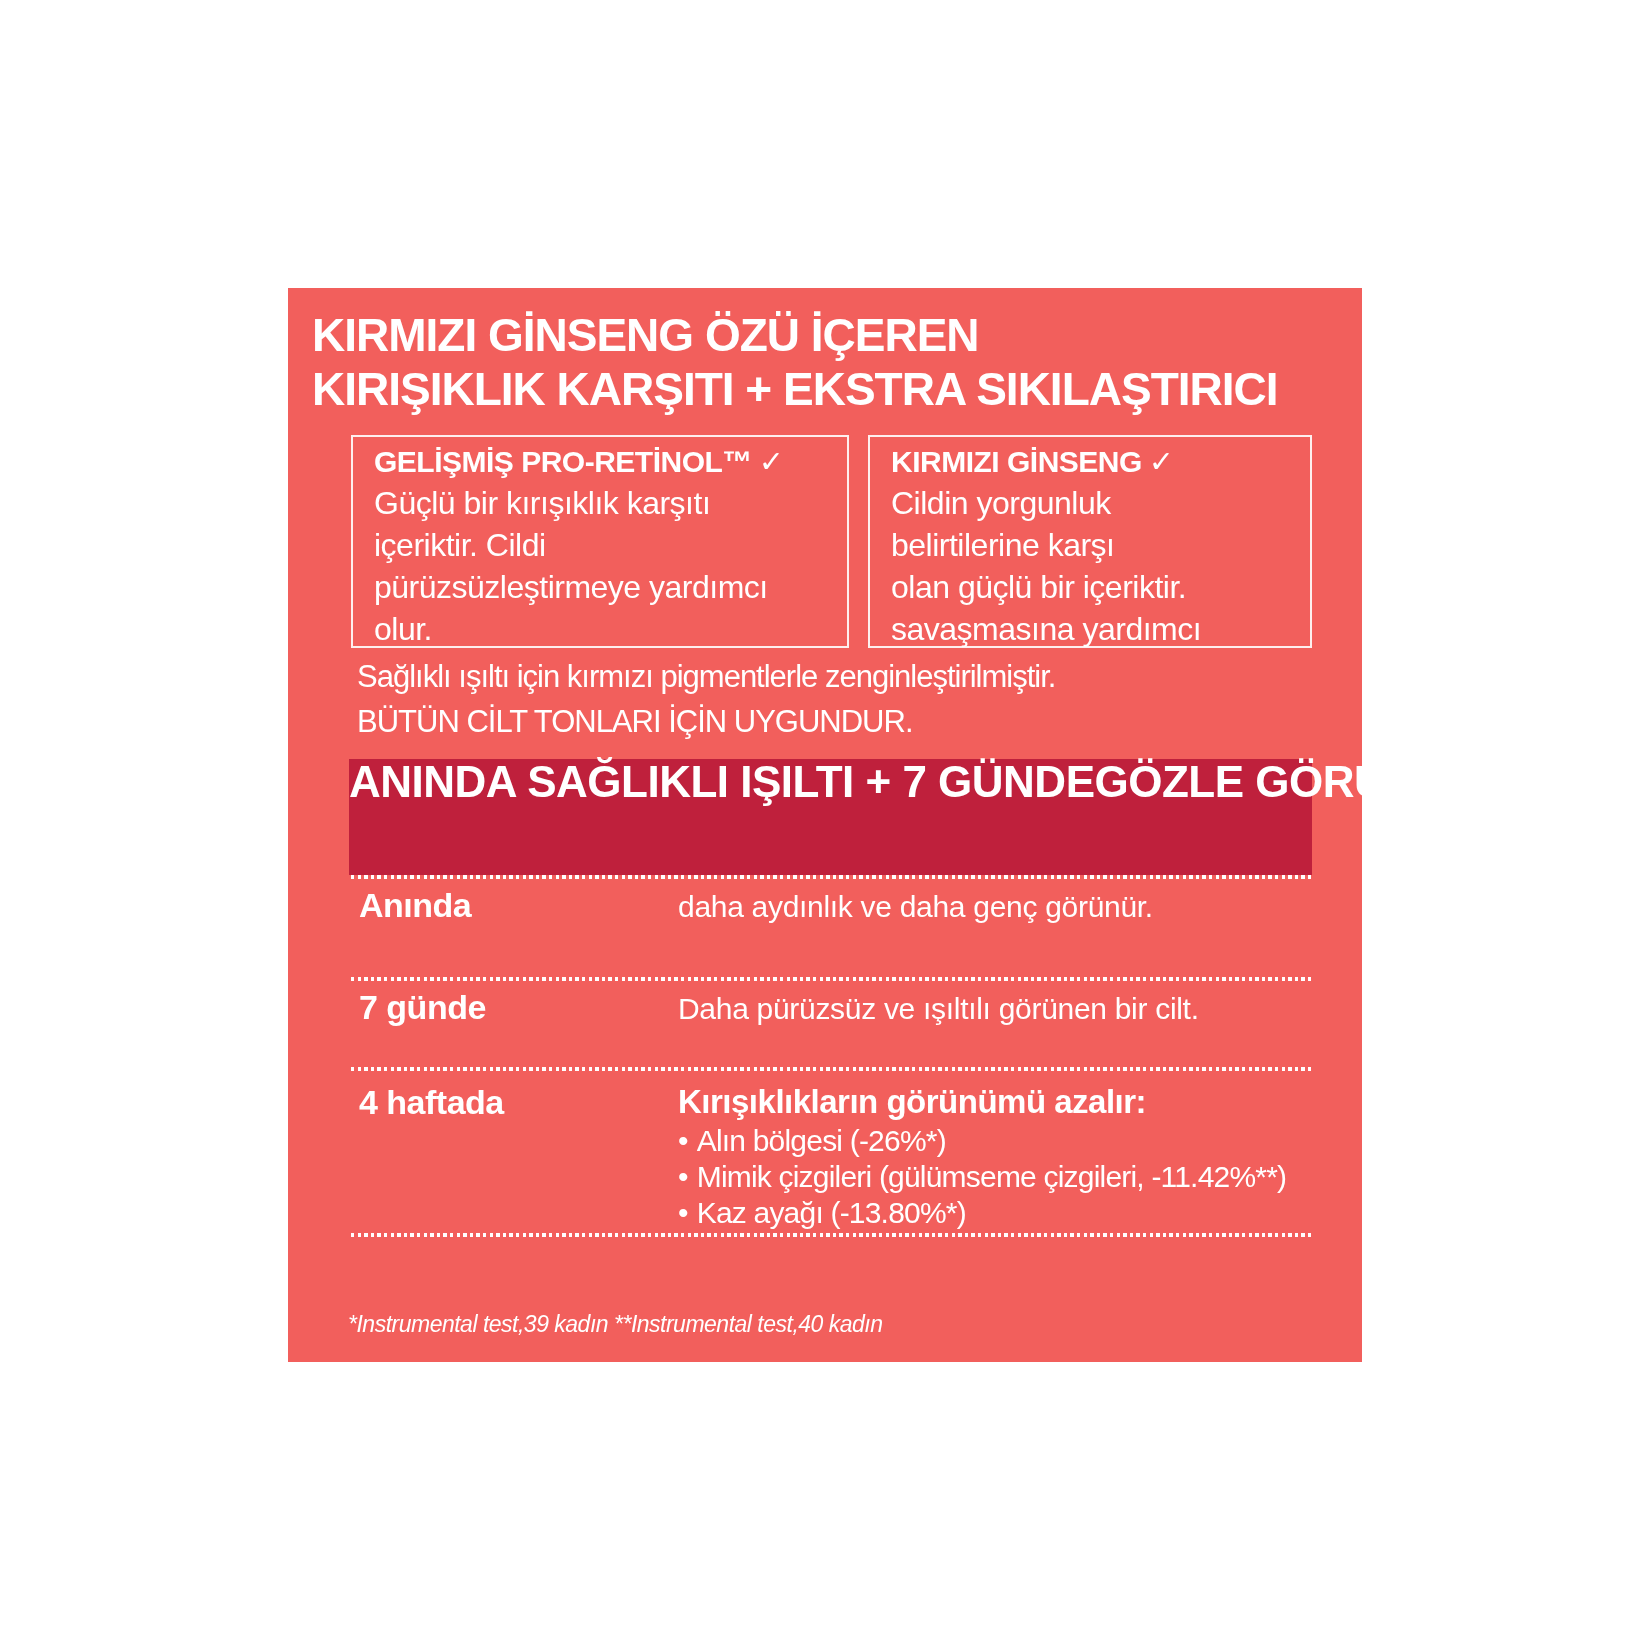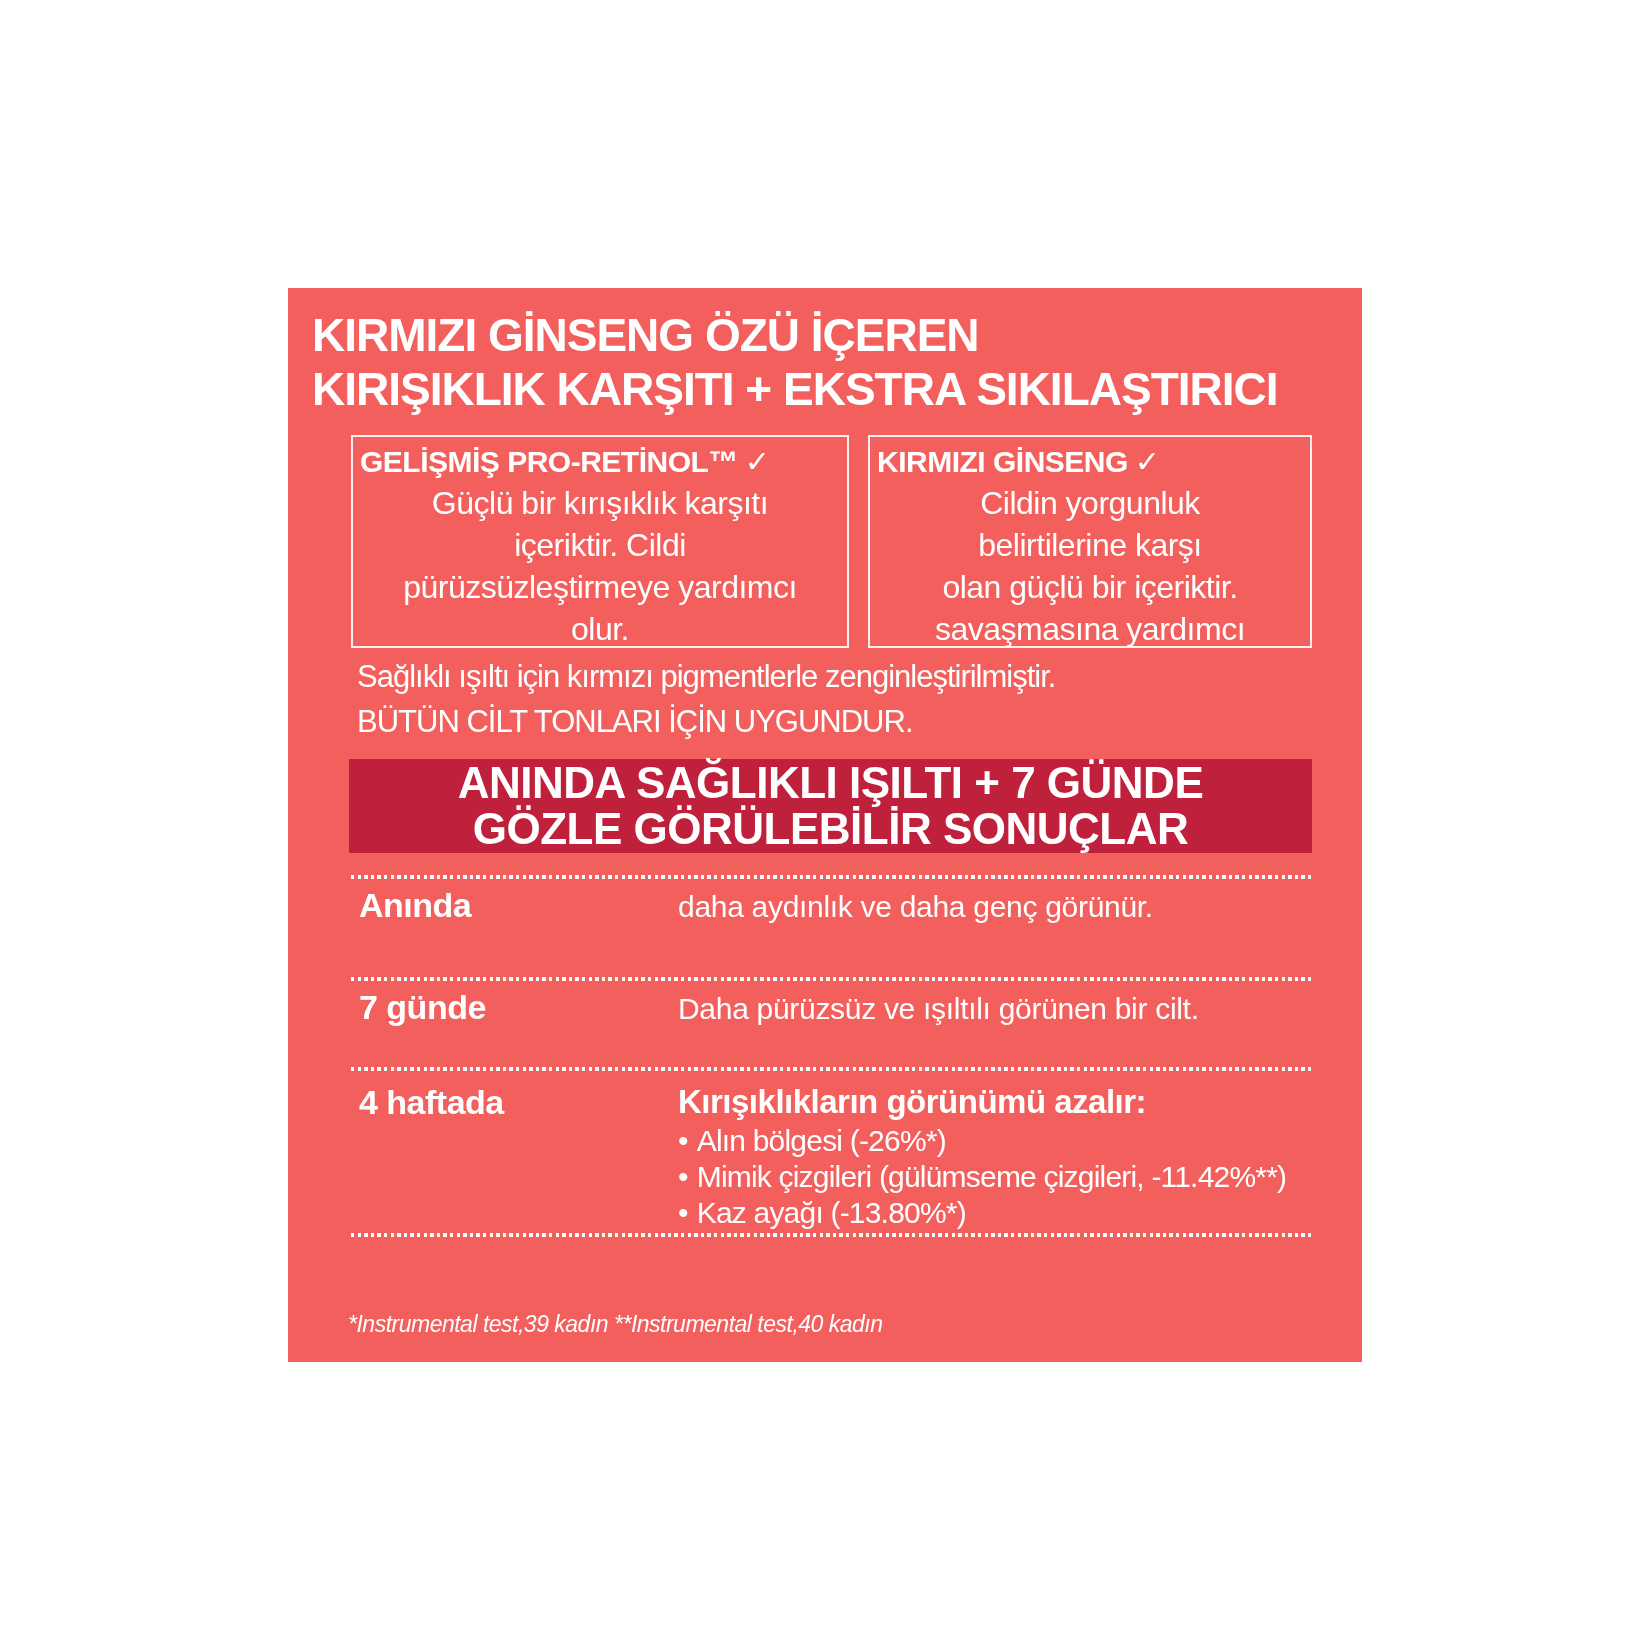--- a/index.html
+++ b/index.html
@@ -34,43 +34,43 @@
   
   .boxes {
     position: absolute;
     left: 63px; top: 147px;
     width: 961px; height: 213px;
     display: flex; gap: 19px;
   }
   .box {
     border: 2px solid rgba(255,255,255,0.9);
     height: 213px;
-    padding: 5px 7px;
+    padding: 5px 21px;
     overflow: visible;
   }
   .box-left  { width: 498px; }
   .box-right { width: 444px; }
   .box-heading {
     font-size: 30px; font-weight: 700;
     line-height: 40px; letter-spacing: -0.5px;
     white-space: nowrap;
   }
   .check { font-weight: 400; font-size: 30px; margin-left: 7px; }
   .box-body { font-size: 32px; line-height: 42px; letter-spacing: -0.5px; }
-  .box-body-line { display: block; white-space: nowrap; text-align: center; }
+  .box-body-line { display: block; white-space: nowrap; }
   
   .note { position: absolute; left: 69px; top: 366px; font-size: 31px; line-height: 45px; letter-spacing: -1px; }
   .note-line { display: block; white-space: nowrap; }
   
   .banner {
     position: absolute;
     left: 61px; top: 471px;
-    width: 963px; height: 94px;
+    width: 963px; height: 116px;
     background: var(--banner-bg);
-    display: flex; flex-direction: column; justify-content: center;
+    display: flex; flex-direction: row; justify-content: space-between;
     text-align: center;
   }
   .banner-line {
     font-size: 44px; font-weight: 700; line-height: 46px;
     letter-spacing: -0.5px; white-space: nowrap;
   }
   
   .dotted {
     position: absolute;
     left: 63px; width: 961px; height: 4px;

